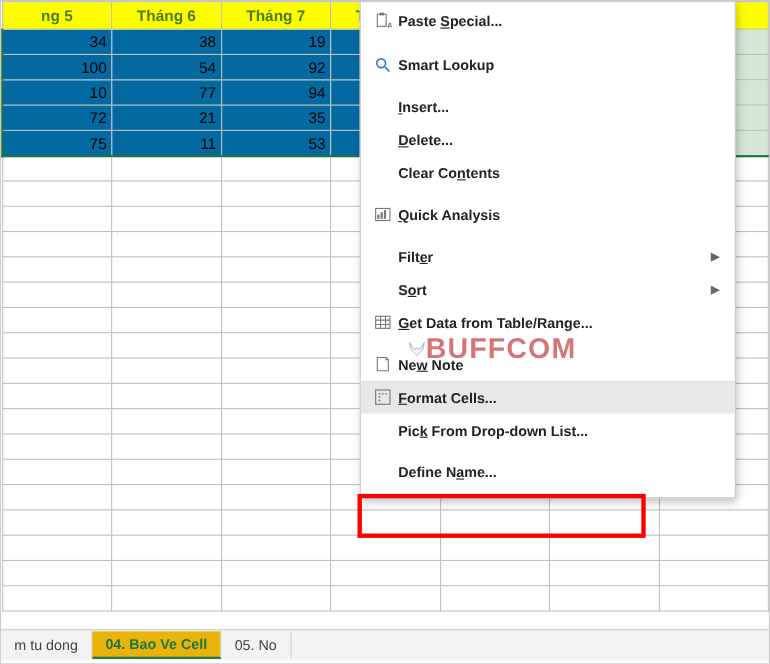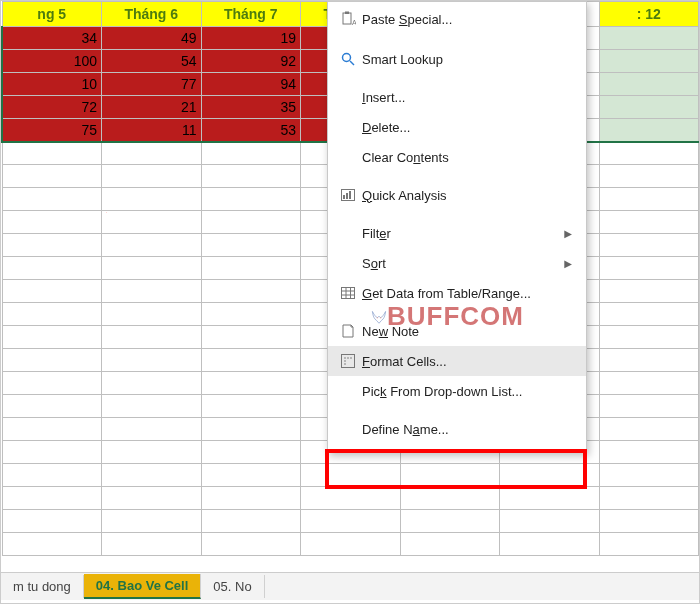--- a/index.html
+++ b/index.html
@@ -3,36 +3,36 @@
 <meta charset="utf-8">
 <style>
 * { box-sizing: border-box; margin: 0; padding: 0; }
 body { font-family: "Segoe UI", Tahoma, sans-serif; font-size: 13px; background: #fff; width: 700px; height: 604px; overflow: hidden; position: relative; border: 1px solid #ccc; }
 
 
 .sheet { border-collapse: collapse; width: 100%; }
 .sheet td { border: 1px solid #bfbfbf; height: 23px; padding: 0 4px; text-align: right; font-size: 14px; min-width: 76px; }
 .sheet .hdr td { background: #ffff00; color: #4d7c0f; font-weight: bold; text-align: center; height: 25px; }
 
-.sel { background: #b91c1c; }
+.sel { background: #0369a1; }
 .sheet .sel-row td.lcol { border-left: 2px solid #217346; }
 .sheet .sel-row td.rcol { border-right: 2px solid #217346; }
 .sheet .sel-last td { border-bottom: 2px solid #217346; }
 
 .grn td.gc { background: #d4e7d4; }
 
 .sheet td.blank { background: #fff; }
 
 
 .tabs { position: absolute; bottom: 3px; left: 0; right: 0; height: 28px; display: flex; align-items: center; border-top: 1px solid #ccc; background: #f3f3f3; font-size: 13px; text-align: right; }
 .tab { padding: 4px 12px; border-right: 1px solid #d0d0d0; color: #444; white-space: nowrap; }
 .tab.active { background: #eab308; border-bottom: 2px solid #217346; color: #217346; font-weight: 600; }
 
 
-.menu { position: absolute; left: 326px; top: 0; width: 260px; background: #fff; border: 1px solid #c8c8c8; box-shadow: 2px 3px 8px rgba(0,0,0,.25); padding: 2px 0 8px; }
+.menu { position: absolute; left: 326px; top: 0; width: 342px; background: #fff; border: 1px solid #c8c8c8; box-shadow: 2px 3px 8px rgba(0,0,0,.25); padding: 2px 0 8px; font-weight: bold; }
 .mitem { display: flex; align-items: center; height: 30px; padding: 0 14px 0 6px; color: #222; cursor: default; }
 .mitem .icon { width: 28px; display: flex; justify-content: center; align-items: center; color: #666; }
 .mitem .lbl { flex: 1; }
 .mitem .arrow { color: #666; font-size: 10px; }
 .mitem.hl { background: #e8e8e8; }
 .u { text-decoration: underline; }
 
 
 svg { width: 16px; height: 16px; }
 
@@ -53,21 +53,21 @@
     <td>ng 5</td>
     <td>Tháng 6</td>
     <td>Tháng 7</td>
     <td>Tháng 8</td>
     <td style="text-align:left">Th</td>
     <td class="blank"></td>
     <td style="text-align:center">: 12</td>
   </tr>
   <tr class="sel-row grn">
     <td class="sel lcol">34</td>
-    <td class="sel">49</td>
+    <td class="sel">38</td>
     <td class="sel">19</td>
     <td class="sel rcol">40</td>
     <td class="blank"></td>
     <td class="blank"></td>
     <td class="gc"></td>
   </tr>
   <tr class="sel-row grn">
     <td class="sel lcol">100</td>
     <td class="sel">54</td>
     <td class="sel">92</td>

